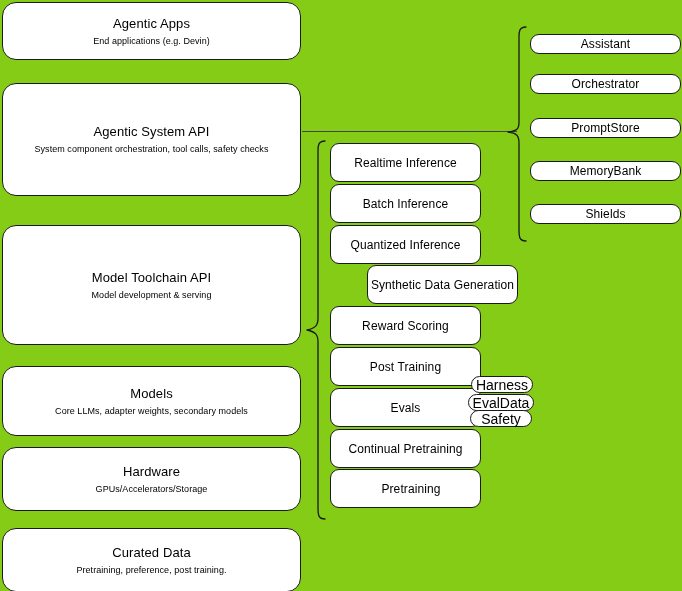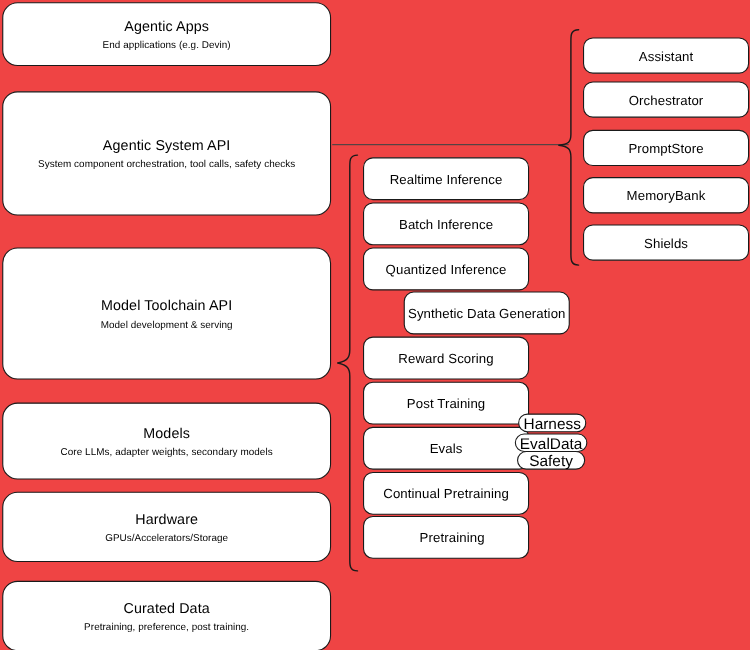--- a/index.html
+++ b/index.html
@@ -5,21 +5,21 @@
 <style>
   html, body {
     margin: 0;
     padding: 0;
     background: #ffffff;
   }
   #canvas {
     position: relative;
     width: 682px;
     height: 591px;
-    background: #ef4444;
+    background: #84cc16;
     font-family: "Liberation Sans", sans-serif;
     overflow: hidden;
   }
   .box {
     position: absolute;
     box-sizing: border-box;
     border: 1px solid #1a1a1a;
     border-radius: 12px;
     background: #ffffff;
     display: flex;
@@ -44,21 +44,21 @@
   .mid-box {
     left: 330px;
     width: 151px;
     height: 39px;
     border-radius: 9px;
   }
   .mid-box .title { font-size: 12px; line-height: 14px; }
   .right-box {
     left: 530px;
     width: 151px;
-    height: 33px;
+    height: 20px;
     border-radius: 9px;
   }
   .right-box .title { font-size: 12px; line-height: 14px; }
   .pill {
     position: absolute;
     box-sizing: border-box;
     border: 1px solid #1a1a1a;
     border-radius: 999px;
     background: #ffffff;
     display: flex;

